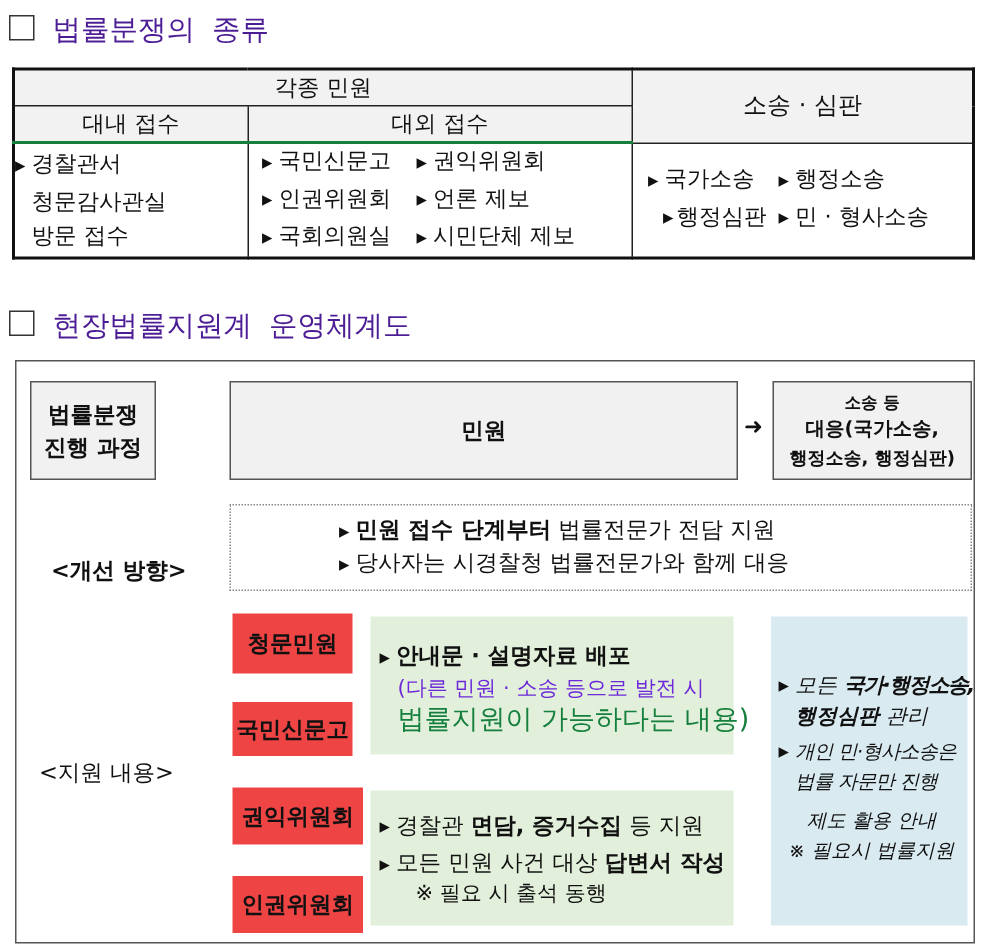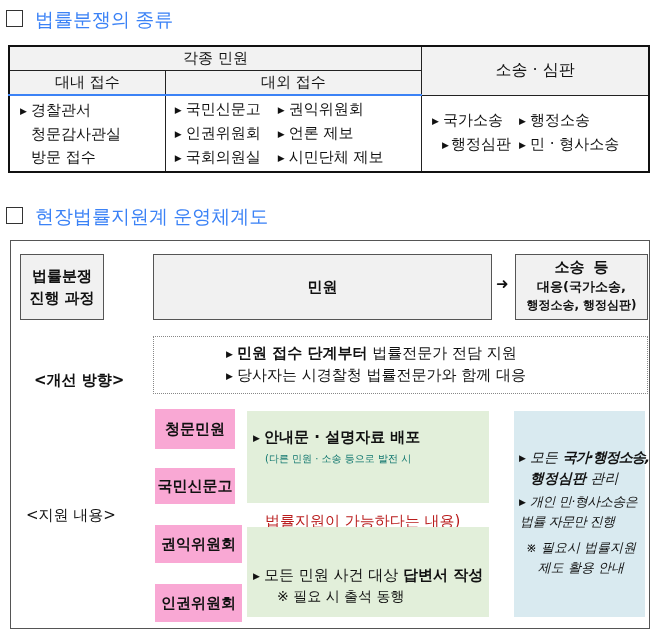--- a/index.html
+++ b/index.html
@@ -1,36 +1,36 @@
 <!DOCTYPE html>
 <html><head>
 <meta charset="utf-8">
 <style>
   html, body { margin:0; padding:0; background:#ffffff; }
   body { width:660px; height:632px; position:relative; overflow:hidden;
          font-family:"DejaVu Sans","Liberation Sans",sans-serif; color:#111; }
   .abs { position:absolute; }
-  .sect-title { font-family:Liberation Sans, sans-serif; font-size:19px; color:#3b82f6; white-space:nowrap; }
+  .sect-title { font-family:Liberation Mono, monospace; font-size:19px; color:#4c1d95; white-space:nowrap; }
   .sect-title .box { display:inline-block; width:15px; height:15px; border:1.3px solid #333; vertical-align:-1px; margin-right:12px; }
 
   
   table.kinds { position:absolute; left:8px; top:45px; width:642px; border-collapse:collapse; font-size:15px; }
   table.kinds td, table.kinds th { border:1px solid #222; padding:0; }
   table.kinds { border:2px solid #111; }
   table.kinds th { background:#f2f2f2; font-weight:normal; text-align:center; height:23px; }
-  table.kinds tr.head2 th { border-bottom:2px solid #3b82f6; }
+  table.kinds tr.head2 th { border-bottom:2px solid #15803d; }
   table.kinds td { vertical-align:middle; height:75px; line-height:23px; }
   .li { white-space:nowrap; }
   .tri { font-size:9px; display:inline-block; width:11px; vertical-align:1px; }
 
   
   .frame { left:10px; top:240px; width:638px; height:387px; border:1px solid #555; }
   .graybox { background:#f1f1f1; border:1px solid #555; text-align:center; display:flex; flex-direction:column; justify-content:center; align-items:center; }
   .dotbox { border:1px dotted #888; }
-  .label-y { background:#f9a8d4; font-weight:bold; font-size:15px; display:flex; align-items:center; justify-content:center; white-space:nowrap; }
+  .label-y { background:#ef4444; font-weight:bold; font-size:15px; display:flex; align-items:center; justify-content:center; white-space:nowrap; }
   .green { background:#e2efda; }
   .blue { background:#d9eaf0;font-style:italic; }
   .txt15 { font-size:15px; line-height:22px; white-space:nowrap; }
   b { font-weight:bold; }
 </style>
 </head>
 <body>
 
 <div class="abs sect-title" style="left:6px; top:7px;">
   <span class="box"></span><span>법률분쟁의 종류</span>
@@ -45,21 +45,21 @@
   <tbody>
       <tr>
     <th colspan="2">각종 민원</th>
     <th rowspan="2" style="font-size:16px;">소송 · 심판</th>
   </tr>
   <tr class="head2">
     <th>대내 접수</th>
     <th>대외 접수</th>
   </tr>
   <tr>
-    <td style="padding-left:10px;">
+    <td style="padding-left:0;">
       <div class="li"><span class="tri">▶</span><span>경찰관서</span></div>
       <div class="li" style="padding-left:11px;">청문감사관실</div>
       <div class="li" style="padding-left:11px;">방문 접수</div>
     </td>
     <td style="padding-left:9px;">
       <div class="li"><span style="display:inline-block;width:103px;"><span class="tri">▶</span><span>국민신문고</span></span><span class="tri">▶</span><span>권익위원회</span></div>
       <div class="li"><span style="display:inline-block;width:103px;"><span class="tri">▶</span><span>인권위원회</span></span><span class="tri">▶</span><span>언론 제보</span></div>
       <div class="li"><span style="display:inline-block;width:103px;"><span class="tri">▶</span><span>국회의원실</span></span><span class="tri">▶</span><span>시민단체 제보</span></div>
     </td>
     <td style="padding-left:10px;">
@@ -78,21 +78,21 @@
 
 <div class="abs graybox txt15" style="left:20px; top:254px; width:82px; height:64px; font-weight:bold;">
   <div>법률분쟁</div>
   <div>진행 과정</div>
 </div>
 <div class="abs graybox" style="left:153px; top:254px; width:337px; height:64px; font-size:15px; font-weight:bold;">
   <span>민원</span>
 </div>
 <div class="abs" style="left:496px; top:275px; font-size:15px; font-weight:bold;">➜</div>
 <div class="abs graybox" style="left:515px; top:254px; width:131px; height:64px; line-height:18px;">
-  <div style="font-size:15px; font-weight:bold;font-family:Liberation Mono, monospace;">소송 등</div>
+  <div style="font-size:11px; font-weight:bold;">소송 등</div>
   <div style="font-size:13px; font-weight:bold;">대응(국가소송,</div>
   <div style="font-size:12px; font-weight:bold;">행정소송, 행정심판)</div>
 </div>
 
 <div class="abs txt15" style="left:34px; top:356px; font-weight:bold;margin-top:13px;">&lt;개선 방향&gt;</div>
 <div class="abs dotbox" style="left:153px; top:336px; width:493px; height:56px;">
   <div class="txt15" style="position:absolute; left:72px; top:5px;">
     <span class="tri">▶</span><b>민원 접수 단계부터</b><span> 법률전문가 전담 지원</span>
   </div>
   <div class="txt15" style="position:absolute; left:72px; top:27px;">
@@ -104,37 +104,40 @@
 
 <div class="abs label-y" style="left:155px; top:409px; width:80px; height:40px;">청문민원</div>
 <div class="abs label-y" style="left:155px; top:468px; width:80px; height:36px;">국민신문고</div>
 <div class="abs label-y" style="left:155px; top:525px; width:87px; height:38px;">권익위원회</div>
 <div class="abs label-y" style="left:155px; top:584px; width:87px; height:38px;">인권위원회</div>
 
 <div class="abs green" style="left:247px; top:411px; width:242px; height:92px;">
   <div class="txt15" style="position:absolute; left:6px; top:15px; font-weight:bold;">
     <span class="tri">▶</span><span>안내문 · 설명자료 배포</span>
   </div>
-  <div class="txt15" style="position:absolute; left:18px; top:37px; font-size:10px; color:#0f766e;">(다른 민원 · 소송 등으로 발전 시</div>
-  <div class="txt15" style="position:absolute; left:18px; top:58px; font-size:15px; color:#b91c1c;margin-top:41px;">법률지원이 가능하다는 내용)</div>
+  <div class="txt15" style="position:absolute; left:18px; top:37px; font-size:14px; color:#6d28d9;">(다른 민원 · 소송 등으로 발전 시</div>
+  <div class="txt15" style="position:absolute; left:18px; top:58px; font-size:18px; color:#15803d;">법률지원이 가능하다는 내용)</div>
 </div>
 
 <div class="abs green" style="left:247px; top:527px; width:242px; height:90px;">
+  <div class="txt15" style="position:absolute; left:6px; top:12px;">
+    <span class="tri">▶</span><span>경찰관 </span><b>면담, 증거수집</b><span> 등 지원</span>
+  </div>
   <div class="txt15" style="position:absolute; left:6px; top:37px;">
     <span class="tri">▶</span><span>모든 민원 사건 대상 </span><b>답변서 작성</b>
   </div>
   <div class="txt15" style="position:absolute; left:30px; top:58px; font-size:14px;">※ 필요 시 출석 동행</div>
 </div>
 
 <div class="abs blue" style="left:514px; top:411px; width:131px; height:206px;">
   <div style="position:absolute; left:5px; top:36px; font-size:14px; line-height:20px; white-space:nowrap;">
     <span class="tri">▶</span><span>모든 </span><b style="letter-spacing:-1px;">국가·행정소송,</b><br>
     <b style="margin-left:11px;">행정심판</b><span> 관리</span>
   </div>
   <div style="position:absolute; left:5px; top:81px; font-size:13px; line-height:20px; white-space:nowrap; letter-spacing:-0.5px;">
     <span class="tri">▶</span><span>개인 민·형사소송은</span><br>
-    <span style="margin-left:1px;">법률 자문만 진행</span>
+    <span style="margin-left:11px;">법률 자문만 진행</span>
   </div>
   <div style="position:absolute; left:8px; top:127px; font-size:13px; line-height:20px; white-space:nowrap; text-align:center; width:118px;">
+    <div>제도 활용 안내</div>
     <div>※ 필요시 법률지원</div>
-    <div>제도 활용 안내</div>
   </div>
 </div>
 
 </body></html>

